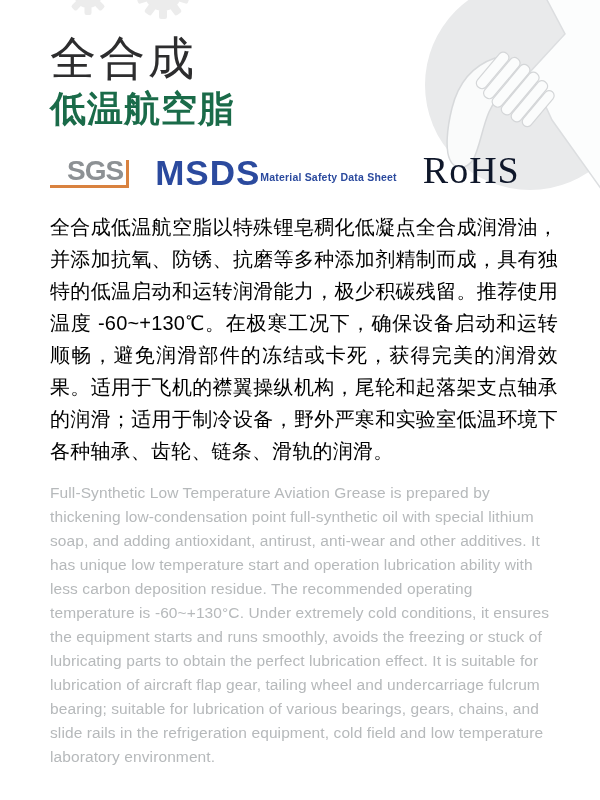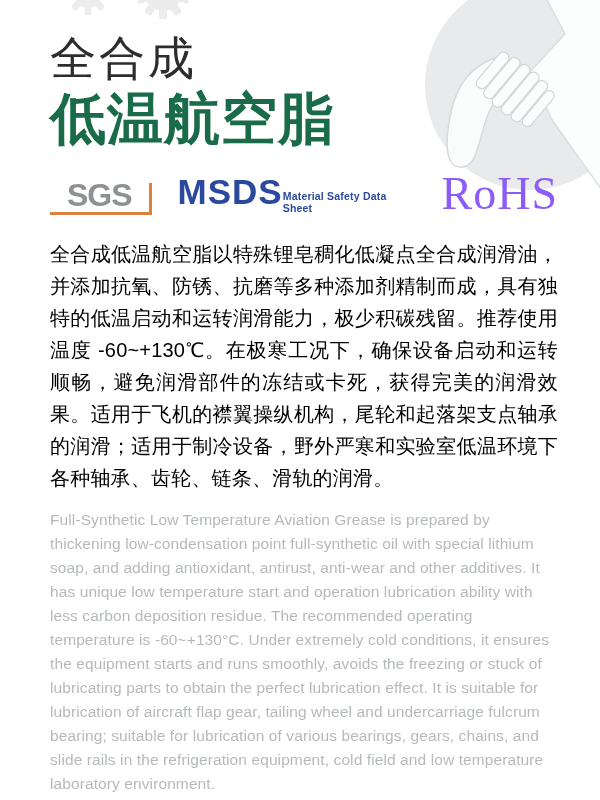--- a/index.html
+++ b/index.html
@@ -5,32 +5,32 @@
   html,body{margin:0;padding:0;}
   body{width:600px;height:800px;background:#ffffff;font-family:"Liberation Sans",sans-serif;}
   .page{position:relative;width:600px;height:800px;overflow:hidden;background:#ffffff;}
 
   .gears{position:absolute;left:55px;top:0;}
   .hero-photo{position:absolute;right:0;top:0;}
 
   .content{position:absolute;left:50px;top:34px;width:508px;}
 
   .title-black{font-size:46px;line-height:1.05;color:#2d2d2e;font-weight:500;letter-spacing:3px;}
-  .title-green{font-size:56px;line-height:1.0;color:#1a6b49;font-weight:800;letter-spacing:1px;margin-top:9px;}
+  .title-green{font-size:36px;line-height:1.0;color:#1a6b49;font-weight:800;letter-spacing:1px;margin-top:9px;}
 
   .subtitle{margin-top:23px;font-size:20px;line-height:27px;font-style:italic;color:#a3a3a3;letter-spacing:0.6px;}
 
   .certs{margin-top:28px;display:flex;align-items:flex-end;gap:26px;}
-  .cert-sgs{font-size:32px;font-weight:bold;color:#8d9194;letter-spacing:-1px;
+  .cert-sgs{font-size:28px;font-weight:bold;color:#8d9194;letter-spacing:-1px;
             border-bottom:3px solid #d9823f;border-right:3px solid #d9823f;
-            padding:0 17px 4px 17px;line-height:0.78;}
+            padding:0 3px 4px 17px;line-height:0.78;}
   .cert-msds{display:flex;flex-direction:row;padding-bottom:1px;}
   .msds-main{font-size:35px;font-weight:800;color:#2b4a9e;line-height:0.82;letter-spacing:1px;}
   .msds-sub{font-size:10.5px;font-weight:700;color:#2b4a9e;margin-top:12px;letter-spacing:0.2px;}
-  .cert-rohs{font-family:"Liberation Serif",serif;font-size:46px;color:#8b5cf6;line-height:0.82;letter-spacing:1px;padding-bottom:2px;}
+  .cert-rohs{font-family:"Liberation Serif",serif;font-size:38px;color:#0f172a;line-height:0.82;letter-spacing:1px;padding-bottom:2px;}
 
   .desc-cn{margin-top:23px;width:508px;font-size:20px;line-height:32px;color:#000000;
            font-weight:500;text-align:justify;letter-spacing:0.2px;}
   .desc-en{margin-top:14px;width:502px;font-size:15.5px;line-height:24px;color:#b6b9bb;
            font-weight:400;letter-spacing:0.1px;}
 </style>
 </head>
 <body>
 
 <div class="page">

